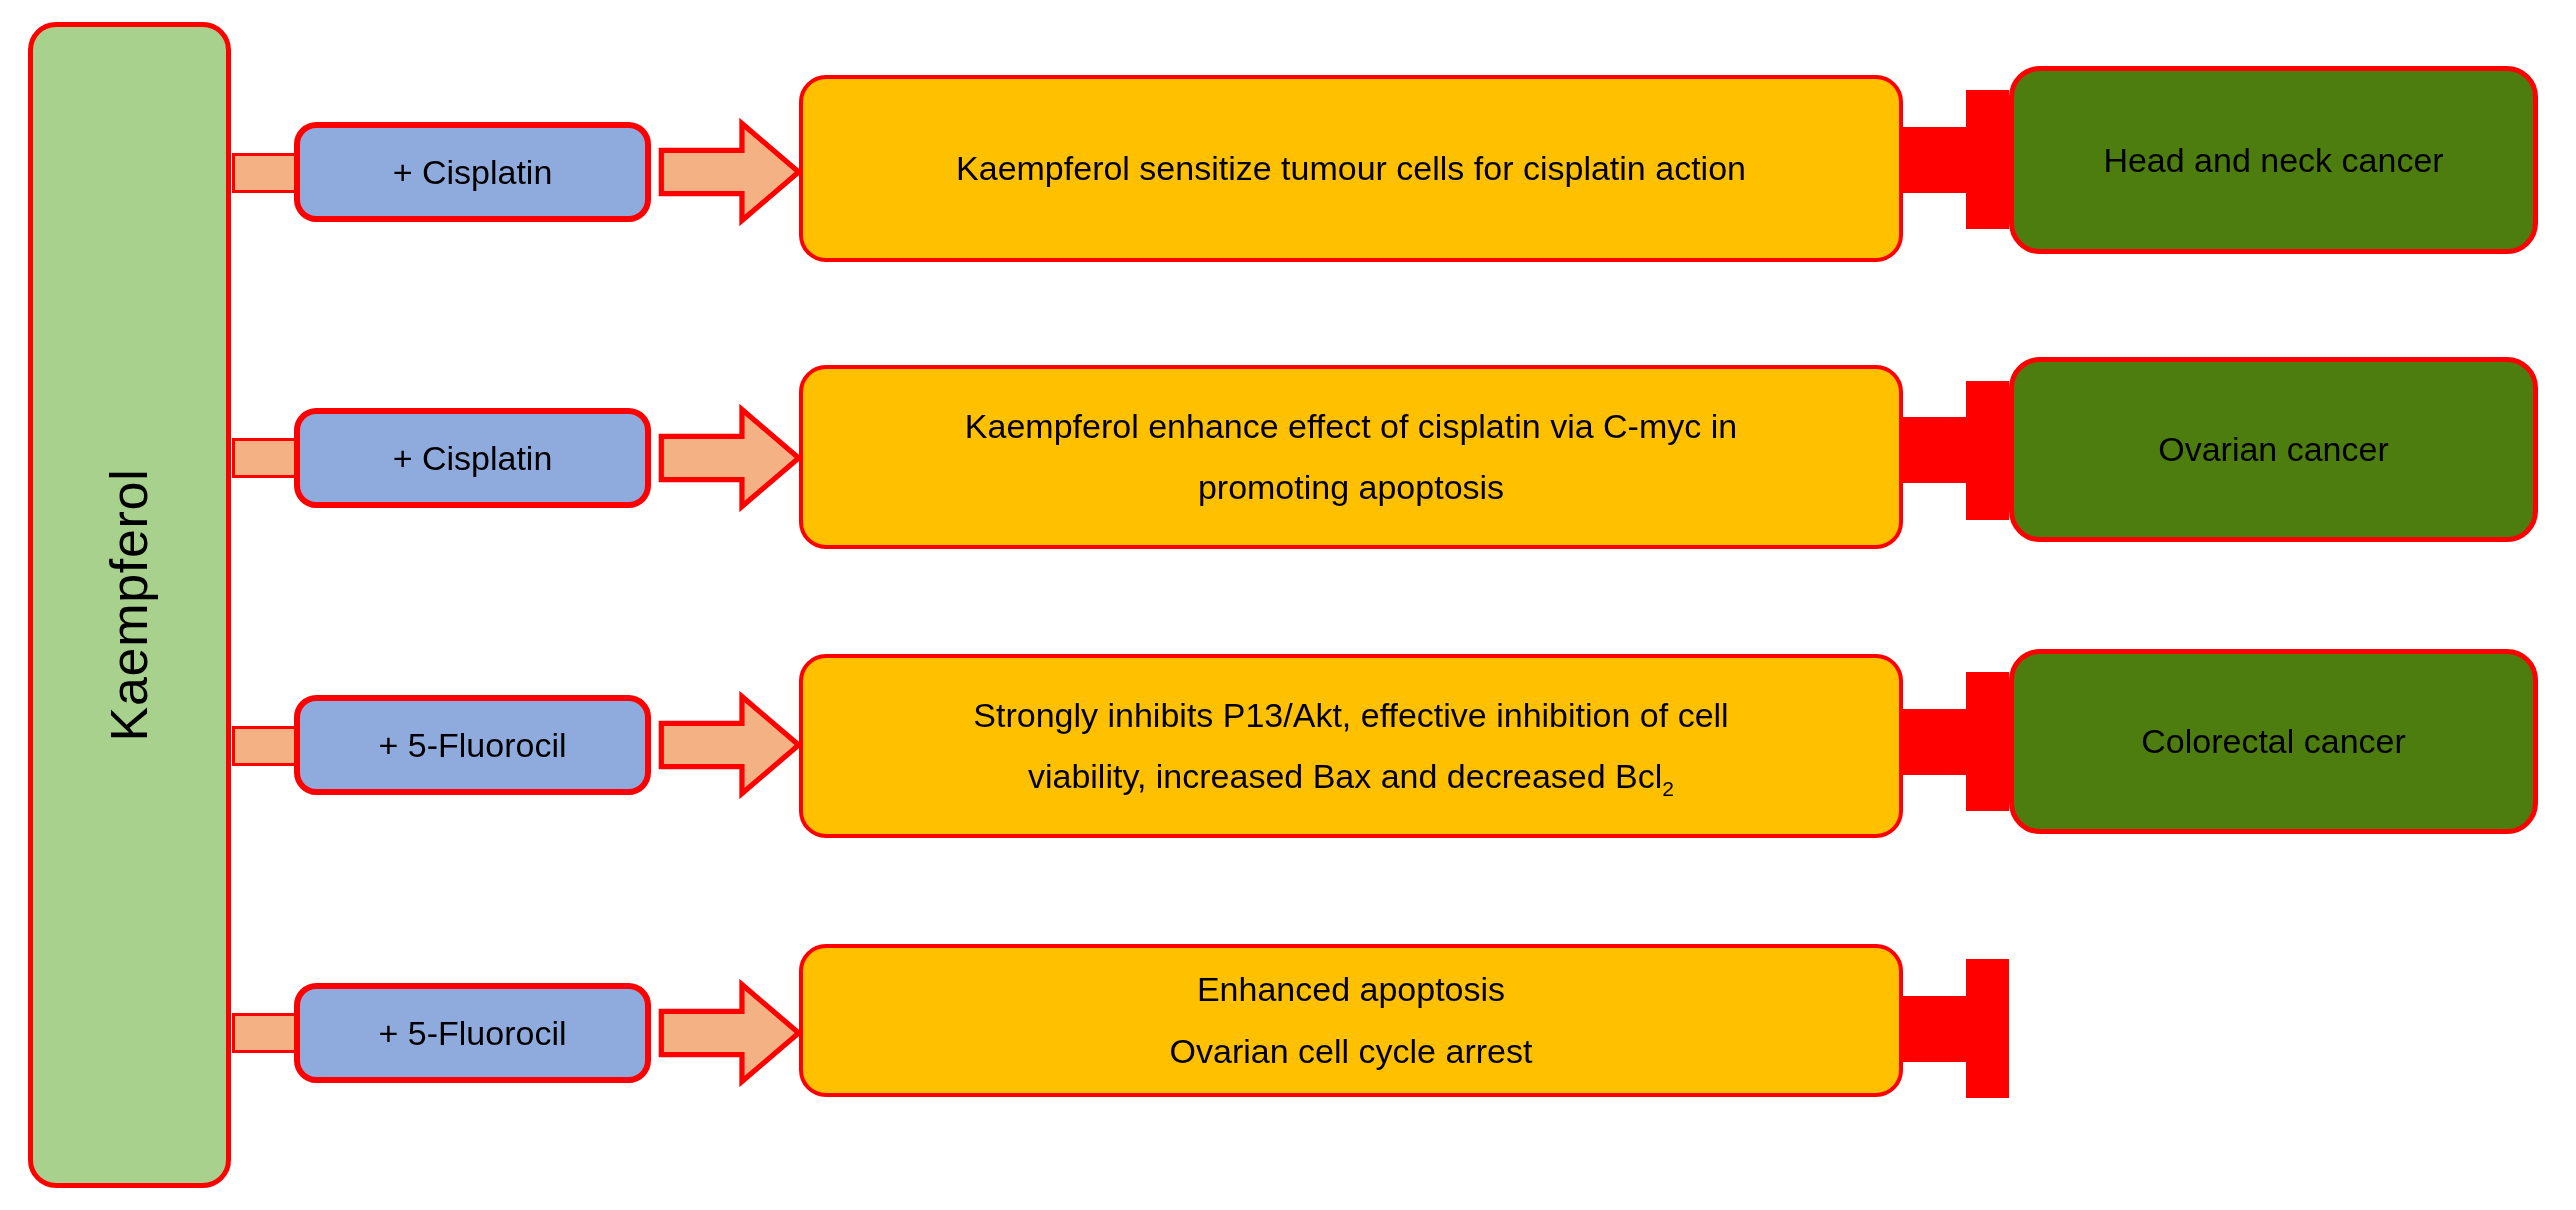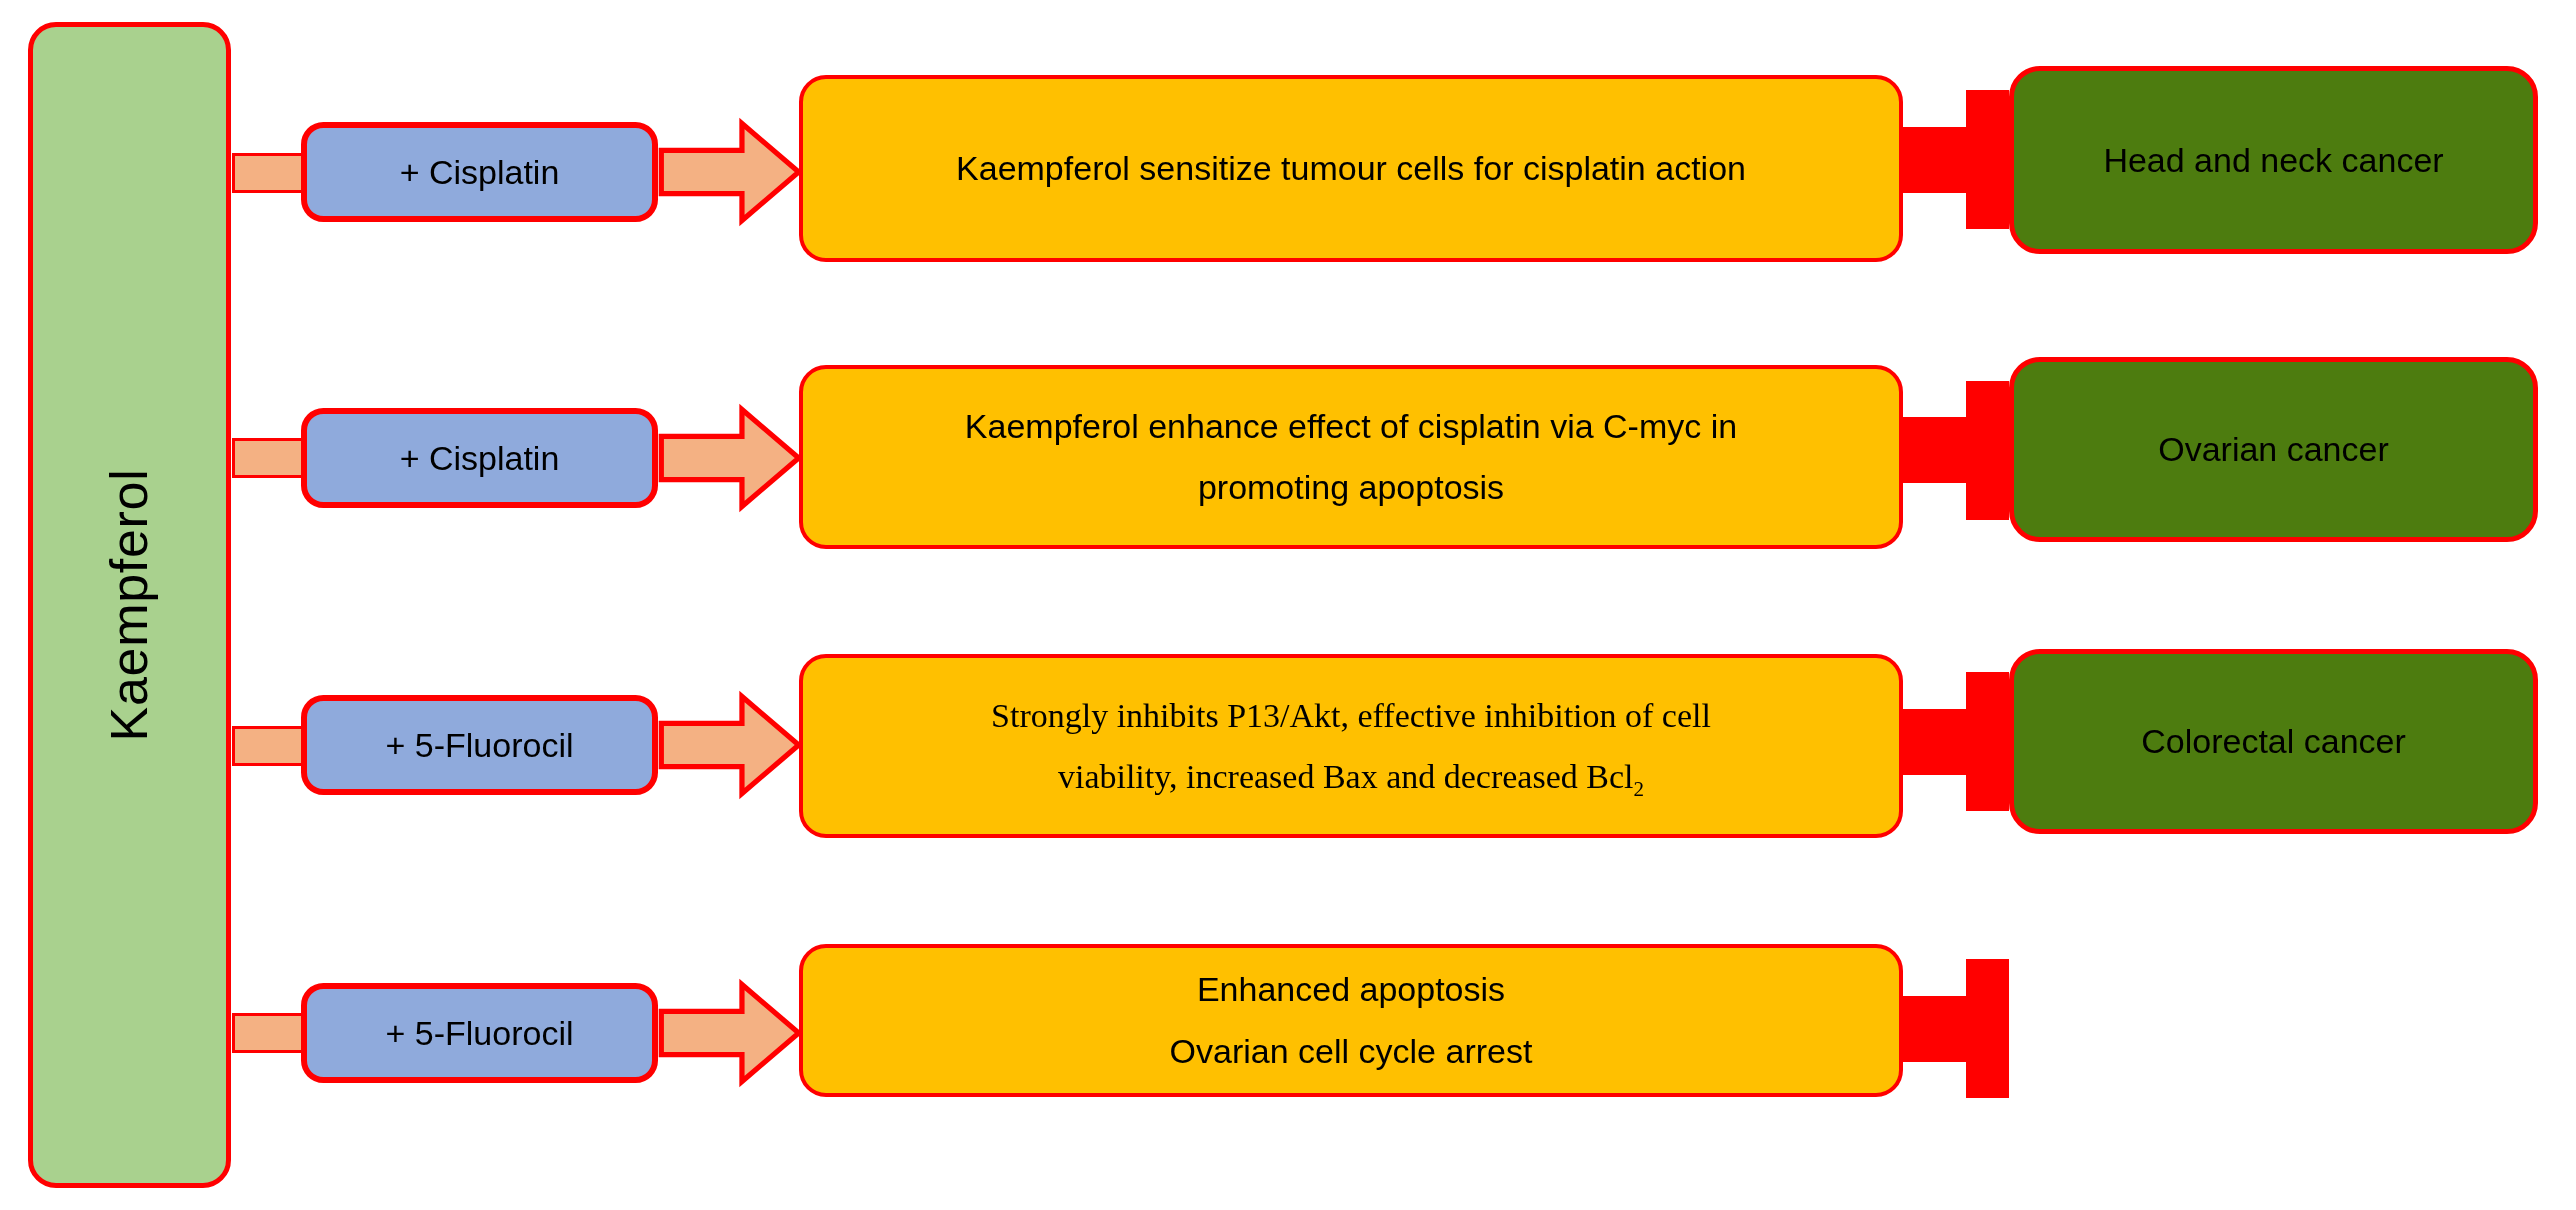--- a/index.html
+++ b/index.html
@@ -35,21 +35,21 @@
 
   
   .stub {
     width: 78px; height: 40px;
     background: #F4B183;
     border: 3px solid #FF0000;
   }
 
   
   .drug-box {
-    left: 301px; width: 357px; height: 100px;
+    left: 294px; width: 357px; height: 100px;
     background: #8FAADC;
     border: 6px solid #FF0000;
     border-radius: 22.4px;
     display: flex; align-items: center; justify-content: center;
     font-size: 34px; color: #000000;
   }
 
   
   .block-arrow { left: 658px; width: 147px; height: 112px; }
 
@@ -128,21 +128,21 @@
     <span>Ovarian cancer</span>
   </div>
 
   <div class="abs stub" style="left:232px; top:726px;"></div>
   <div class="abs drug-box" style="top:695px;">
     <span>+ 5-Fluorocil</span>
   </div>
   <svg class="abs block-arrow" style="top:689px;" viewBox="0 0 196 150">
     <polygon points="4,46 112,46 112,10 188,75 112,140 112,104 4,104" fill="#F4B183" stroke="#FF0000" stroke-width="7" stroke-linejoin="miter"></polygon>
   </svg>
-  <div class="abs effect-box" style="top:654px; height:184px;font-family:Liberation Serif, serif;">
+  <div class="abs effect-box" style="top:654px; height:184px;">
     <div class="effect-text">
       <span>Strongly inhibits P13/Akt, effective inhibition of cell</span><br>
       <span>viability, increased Bax and decreased Bcl</span><sub>2</sub>
     </div>
   </div>
   <div class="abs t-stem" style="top:709px;"></div>
   <div class="abs t-cross" style="top:672px;"></div>
   <div class="abs cancer-box" style="top:649px; height:185px;">
     <span>Colorectal cancer</span>
   </div>

